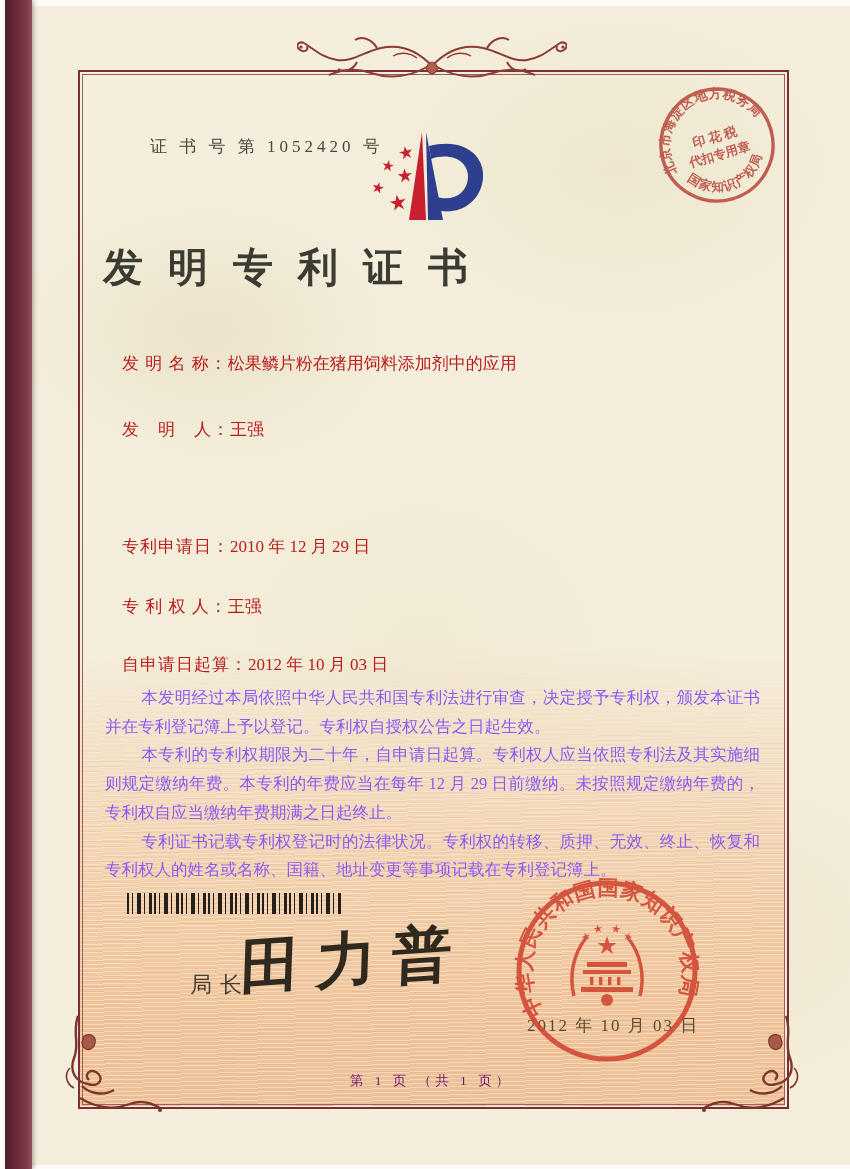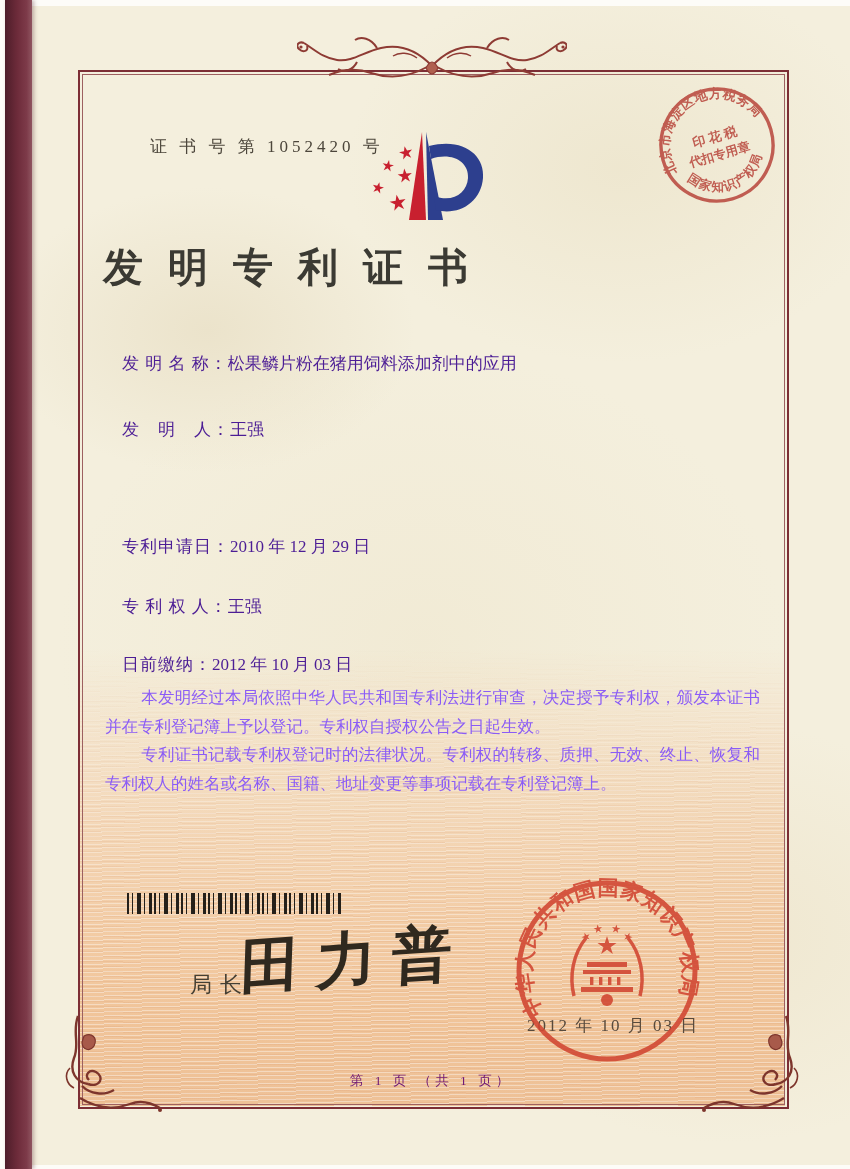--- a/index.html
+++ b/index.html
@@ -56,21 +56,21 @@
     font-size:17px;color:#4c463b;letter-spacing:4px;white-space:nowrap;margin-left:28px;
   }
   .logo{position:absolute;left:365px;top:128px;}
   .title{
     position:absolute;left:78px;top:240px;width:707px;text-align:left;
     font-size:40px;font-weight:600;color:#3b3a33;
     letter-spacing:25px;text-indent:25px;white-space:nowrap;
   }
   .row{
     position:absolute;left:122px;white-space:nowrap;
-    font-size:17px;color:#4c1d95;
+    font-size:17px;color:#b91c1c;
   }
   .row .lbl{letter-spacing:1px;}
   .paras{
     position:absolute;left:105px;top:684px;width:655px;
     font-size:16.5px;line-height:1.74;color:#8b5cf6;text-align:justify;
   }
   .paras p{margin:0;text-indent:2.2em;}
   .barcode{
     position:absolute;left:127px;top:893px;width:216px;height:21px;
     background:repeating-linear-gradient(90deg,
@@ -176,25 +176,26 @@
   <div class="row" style="top:418px;">
     <span class="lbl">发　明　人：</span><span>王强</span>
   </div>
   <div class="row" style="top:535px;">
     <span class="lbl">专利申请日：</span><span>2010 年 12 月 29 日</span>
   </div>
   <div class="row" style="top:595px;">
     <span class="lbl">专 利 权 人：</span><span>王强</span>
   </div>
   <div class="row" style="top:653px;">
-    <span class="lbl">日前缴纳：</span><span>2012 年 10 月 03 日</span>
+    <span class="lbl">自申请日起算：</span><span>2012 年 10 月 03 日</span>
   </div>
 
   <div class="paras">
     <p>本发明经过本局依照中华人民共和国专利法进行审查，决定授予专利权，颁发本证书并在专利登记簿上予以登记。专利权自授权公告之日起生效。</p>
+    <p>本专利的专利权期限为二十年，自申请日起算。专利权人应当依照专利法及其实施细则规定缴纳年费。本专利的年费应当在每年 12 月 29 日前缴纳。未按照规定缴纳年费的，专利权自应当缴纳年费期满之日起终止。</p>
     <p>专利证书记载专利权登记时的法律状况。专利权的转移、质押、无效、终止、恢复和专利权人的姓名或名称、国籍、地址变更等事项记载在专利登记簿上。</p>
   </div>
 
   <div class="barcode"></div>
 
   <div class="director-label">局长</div>
   <div class="signature">田力普</div>
 
   <div class="seal-date">2012 年 10 月 03 日</div>
 

